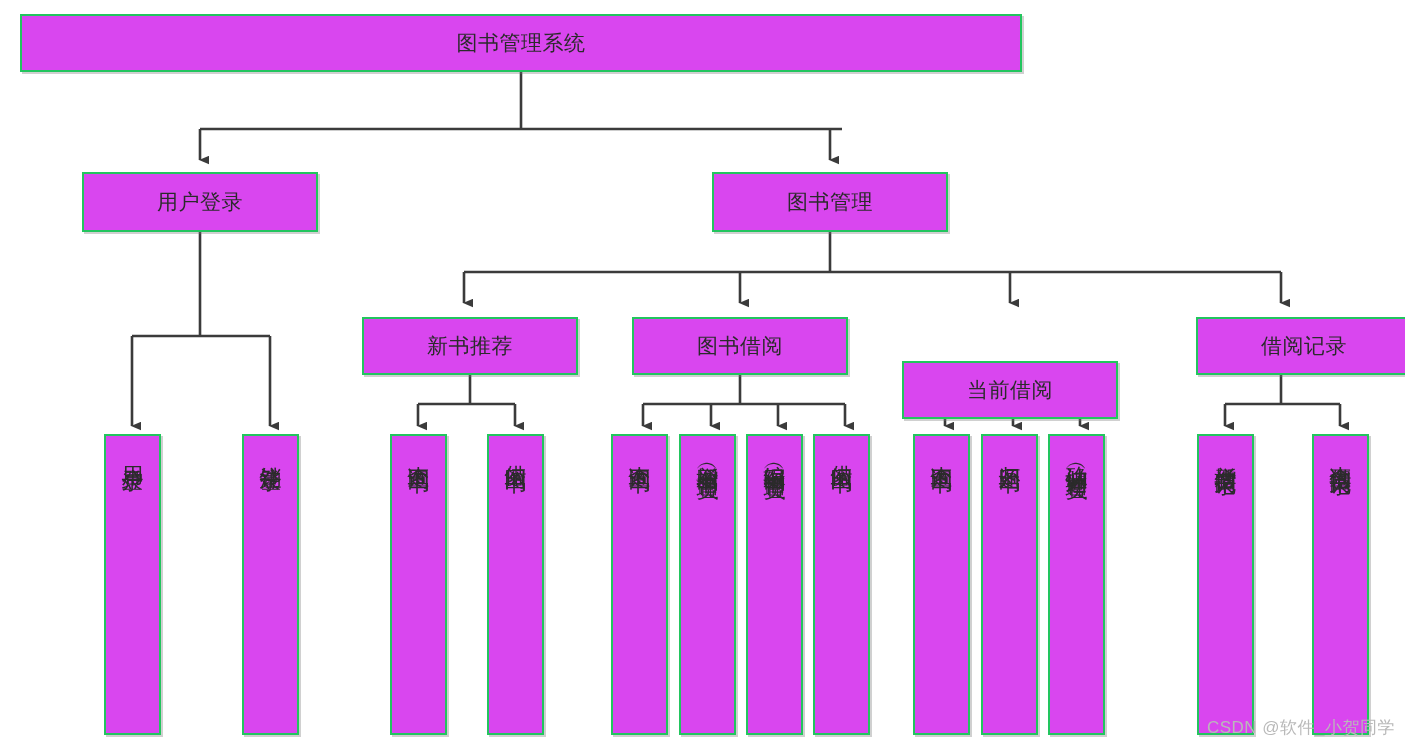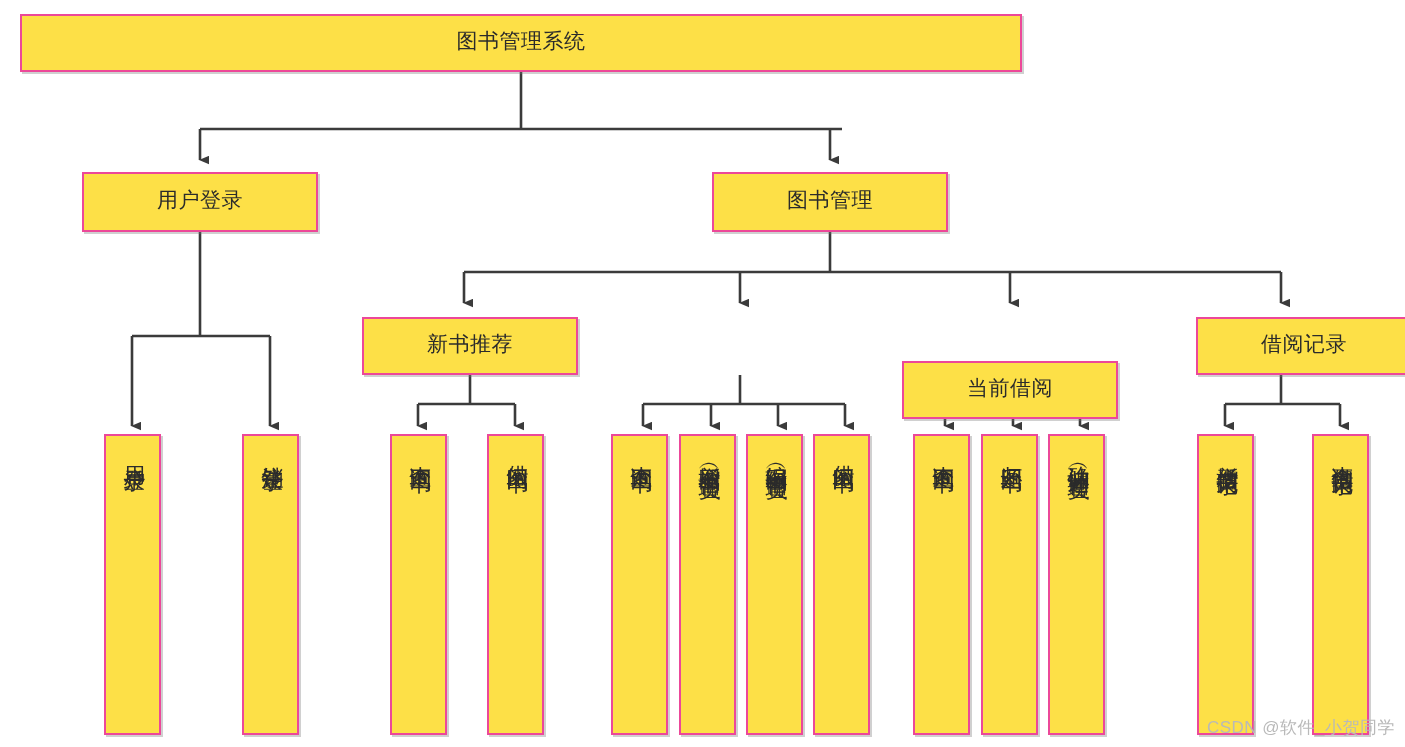--- a/index.html
+++ b/index.html
@@ -17,27 +17,26 @@
   #diagram-root {
     position: absolute;
     left: 0;
     top: 0;
     width: 1405px;
     height: 747px;
   }
   .node-box {
     position: absolute;
     box-sizing: border-box;
-    border: 2px solid #ec4899;
-    background: #fde047;
+    border: 2px solid #22c55e;
+    background: #d946ef;
     box-shadow: 2px 2px 0 rgba(120,120,120,0.35);
     display: flex;
     align-items: center;
     justify-content: center;
-    font-family: Liberation Mono, monospace;
   }
   .node-label {
     color: #2b2b2b;
     text-align: center;
     line-height: 1.18;
     white-space: nowrap;
     letter-spacing: 0.5px;
   }
   .node-box.horiz .node-label {
     font-size: 21px;
@@ -138,20 +137,23 @@
   </div>
 
   <div class="node-box horiz" style="left:712px; top:172px; width:236px; height:60px;justify-content:center;">
     <span class="node-label">图书管理</span>
   </div>
 
   <div class="node-box horiz" style="left:362px; top:317px; width:216px; height:58px;">
     <span class="node-label">新书推荐</span>
   </div>
 
+  <div class="node-box horiz" style="left:632px; top:317px; width:216px; height:58px;">
+    <span class="node-label">图书借阅</span>
+  </div>
 
   <div class="node-box horiz" style="left:902px; top:317px; width:216px; height:58px;margin-top:44px;">
     <span class="node-label">当前借阅</span>
   </div>
 
   <div class="node-box horiz" style="left:1172px; top:317px; width:216px; height:58px;margin-left:24px;">
     <span class="node-label">借阅记录</span>
   </div>
 
   <div class="node-box vert" style="left:104px; top:434px; width:57px; height:301px;">

